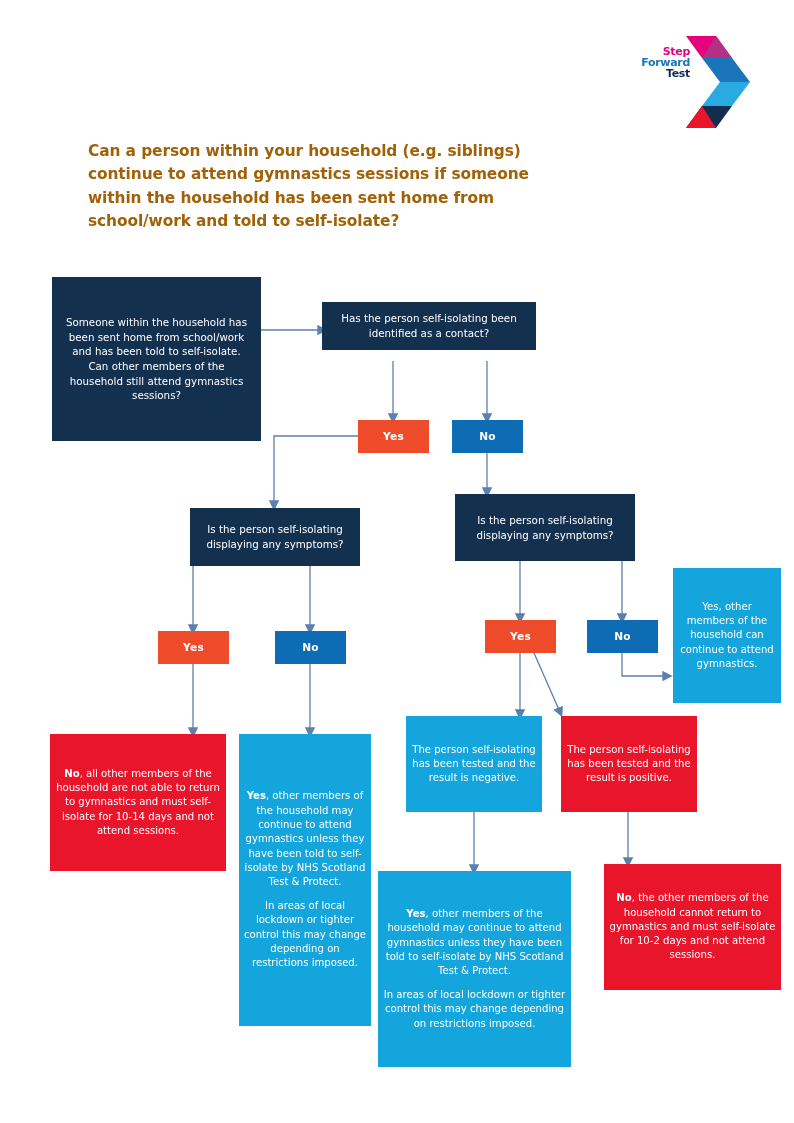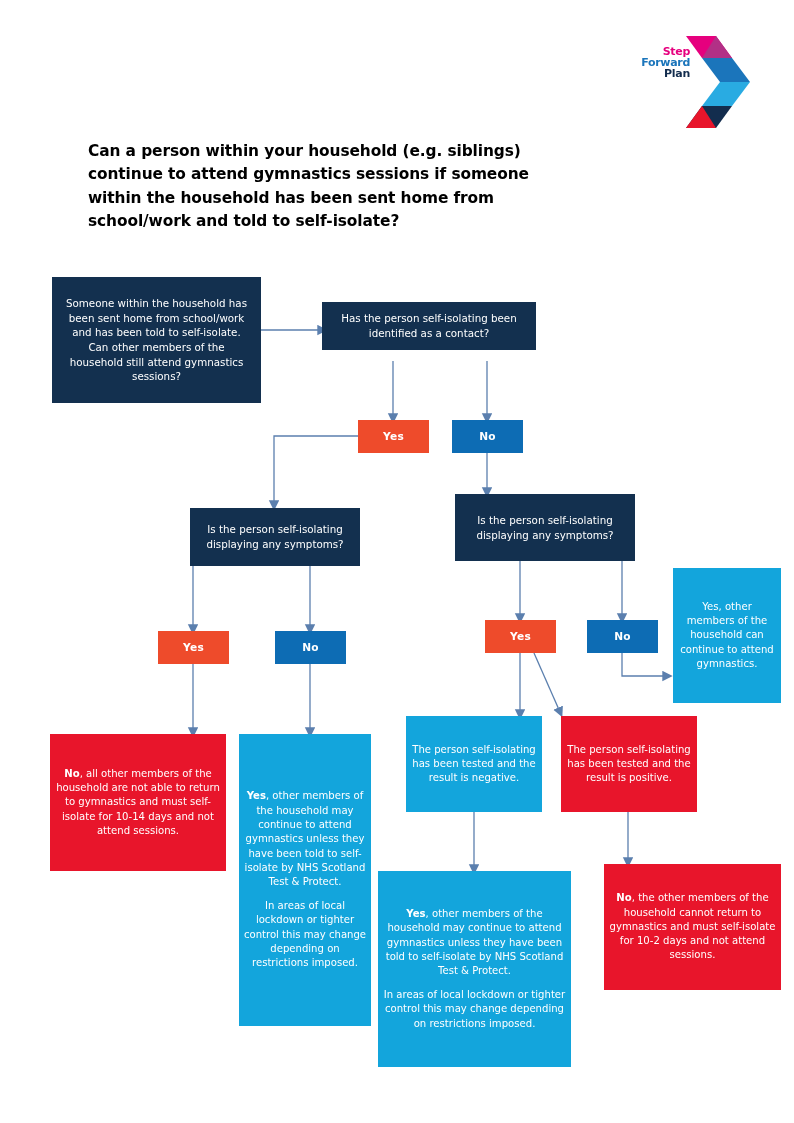--- a/index.html
+++ b/index.html
@@ -48,21 +48,21 @@
 
   
   #title {
     position: absolute;
     left: 88px;
     top: 140px;
     width: 470px;
     font-size: 15.4px;
     font-weight: bold;
     line-height: 1.52;
-    color: #000000;
+    color: #a16207;
     letter-spacing: -0.1px;
   }
 
   
   .box {
     position: absolute;
     box-sizing: border-box;
     display: flex;
     flex-direction: column;
     align-items: center;
@@ -100,21 +100,21 @@
 </style>
 </head>
 <body>
 
 <div id="page">
 
   <div id="logo">
     <div class="wordmark">
       <span class="w-step">Step</span>
       <span class="w-forward">Forward</span>
-      <span class="w-plan">Plan</span>
+      <span class="w-plan">Test</span>
     </div>
     <svg width="64" height="92" viewBox="0 0 64 92">
       <polygon points="0,0 30,0 46,22 16,22" fill="#e6007e"></polygon>
       <polygon points="30,0 46,22 16,22" fill="#b23086"></polygon>
       <polygon points="46,22 16,22 34,46 64,46" fill="#1b75bb"></polygon>
       <polygon points="16,22 34,46 64,46 34,46" fill="#1b75bb"></polygon>
       <polygon points="64,46 34,46 16,70 46,70" fill="#29abe2"></polygon>
       <polygon points="16,70 46,70 30,92 0,92" fill="#132d4e"></polygon>
       <polygon points="16,70 30,92 0,92" fill="#e8152b"></polygon>
     </svg>
@@ -157,21 +157,21 @@
       <path d="M520,653 L520,714"></path>
 
       <path d="M534,653 L560,712"></path>
 
       <path d="M474,812 L474,869"></path>
 
       <path d="M628,812 L628,862"></path>
     </g>
   </svg>
 
-  <div class="box navy qbox" style="left:52px; top:277px; width:209px; height:126px;">
+  <div class="box navy qbox" style="left:52px; top:277px; width:209px; height:164px;">
     <p>Someone within the household has been sent home from school/work and has been told to self-isolate. Can other members of the household still attend gymnastics sessions?</p>
   </div>
 
   <div class="box navy qbox" style="left:322px; top:302px; width:214px; height:48px;">
     <p>Has the person self-isolating been identified as a contact?</p>
   </div>
 
   <div class="box orange pill" style="left:358px; top:420px; width:71px; height:33px;">
     <span>Yes</span>
   </div>

